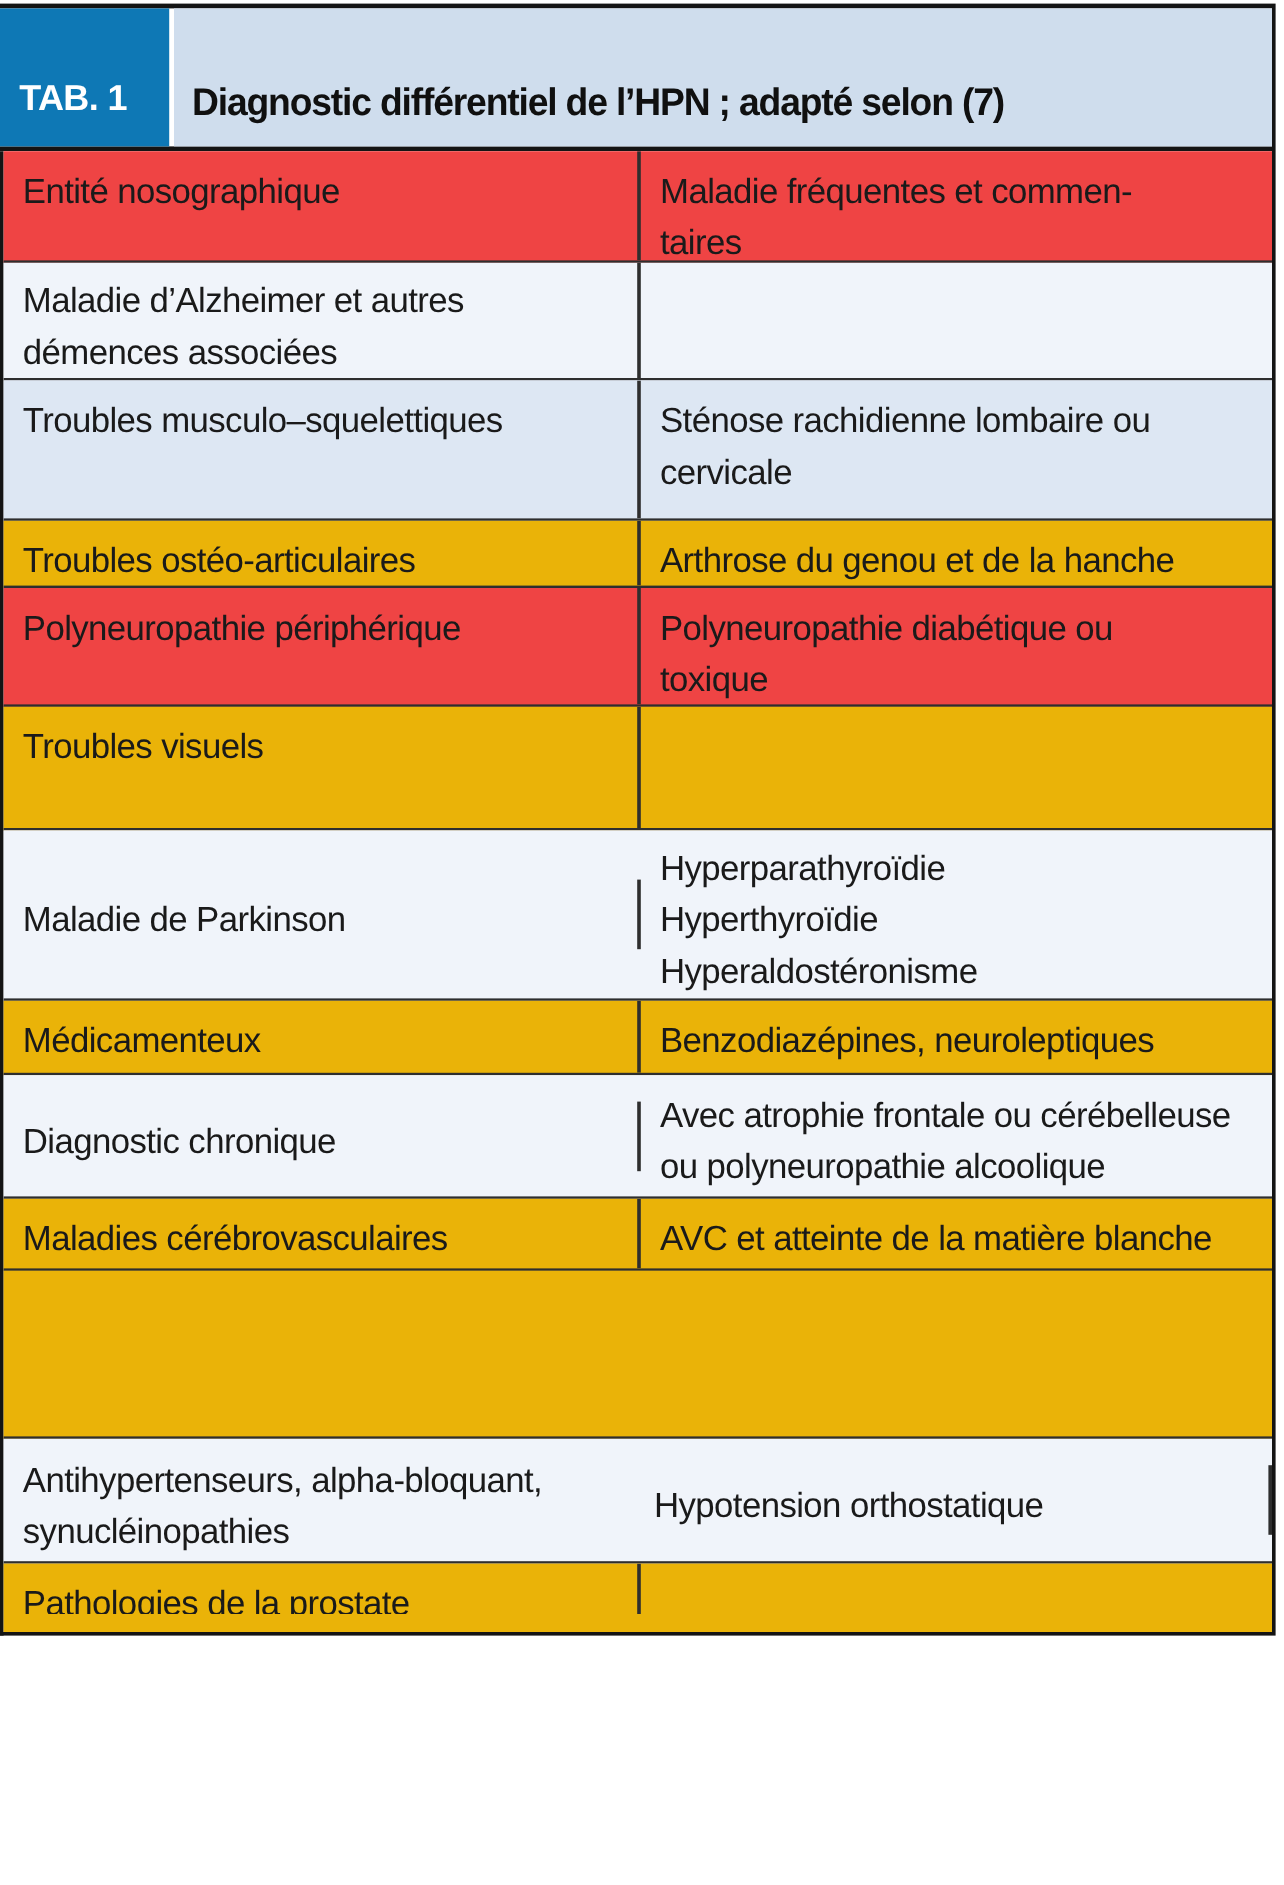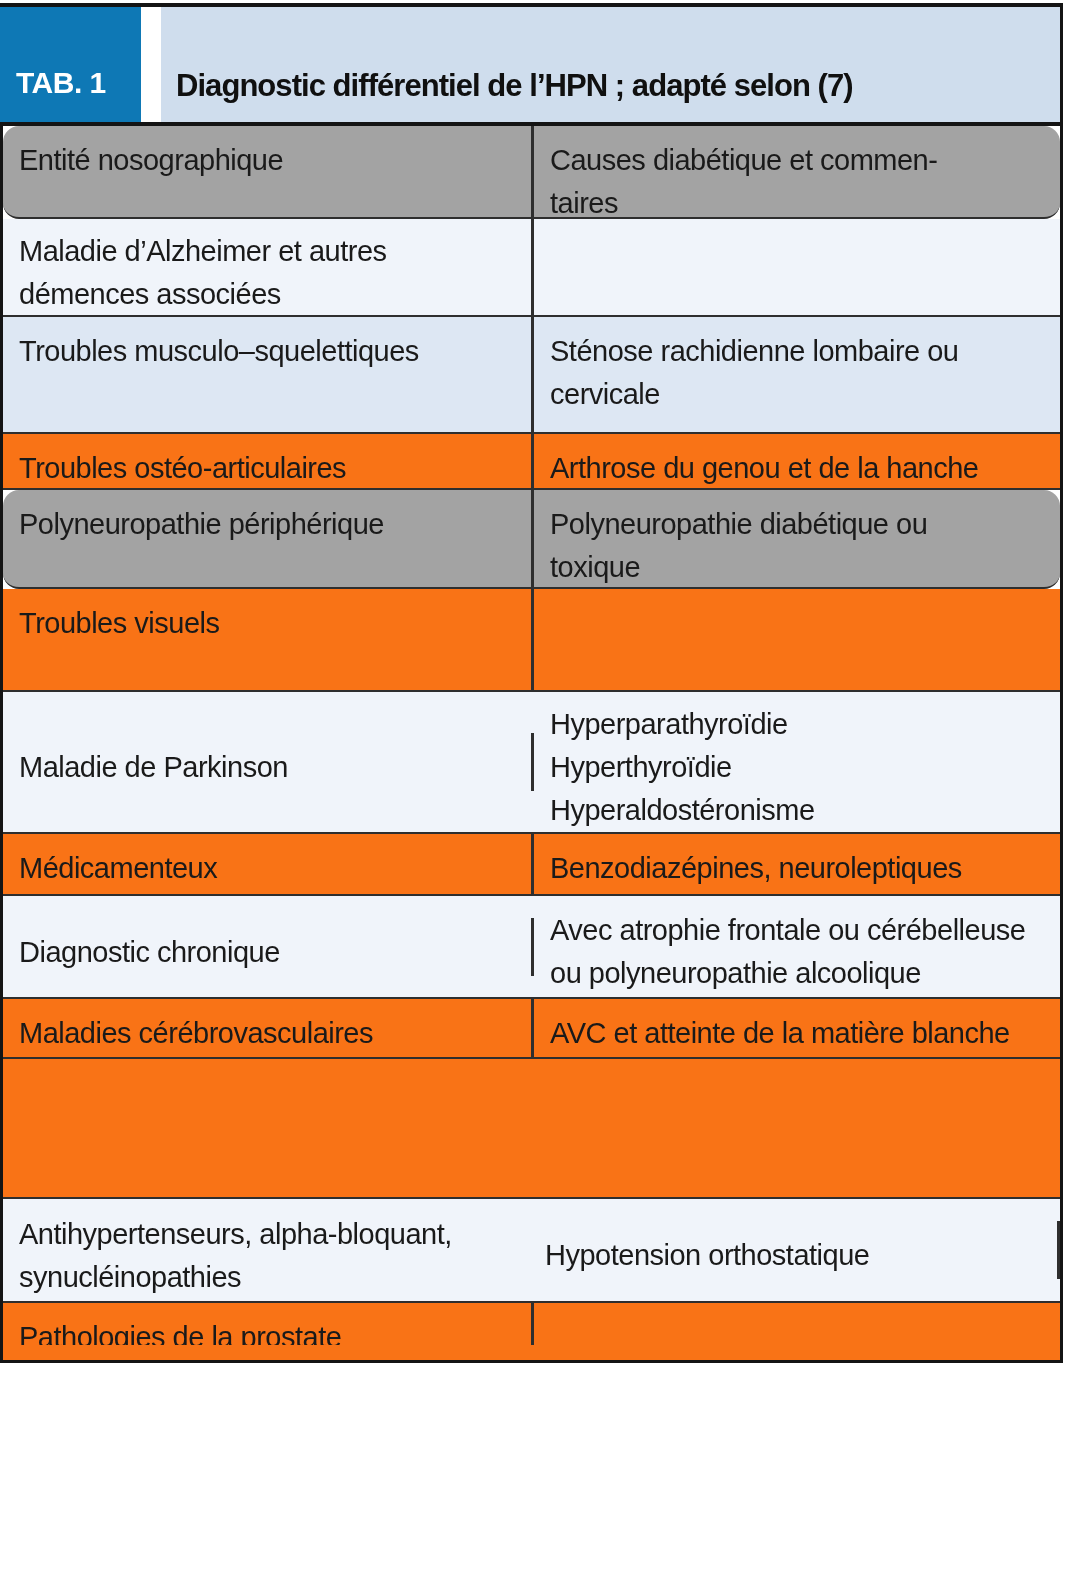--- a/index.html
+++ b/index.html
@@ -12,21 +12,21 @@
     width:1063px;margin-top:3px;
     border-right:3px solid #141414;
     box-sizing:border-box;
   }
   .top-rule,.mid-rule{height:4px;background:#141414;}
   .header-band{display:flex;height:115px;}
   .tab-badge{
     width:141px;background:#0e78b5;color:#ffffff;
     display:flex;align-items:flex-end;
     padding:0 0 22px 16px;box-sizing:border-box;
-    margin-right:20px;
+    margin-right:4px;
     font-weight:bold;font-size:30px;letter-spacing:-0.5px;
   }
   .title-bar{
     flex:1;background:#cfdded;
     display:flex;align-items:flex-end;
     padding:4px 0 18px 15px;box-sizing:border-box;
   }
   .title-text{
     font-weight:bold;font-size:32px;letter-spacing:-1px;color:#101010;
     transform:scaleX(0.97);transform-origin:left bottom;white-space:nowrap;
@@ -40,23 +40,23 @@
   .row:last-child{border-bottom:none;flex-direction:column;}
   .cell{
     box-sizing:border-box;
     font-size:29px;line-height:43px;letter-spacing:-0.5px;color:#1a1a1a;
     white-space:pre-line;
     padding:13px 8px 2px 16px;
     overflow:hidden;
   }
   .cell.left{width:531px;border-right:3px solid #2e2e2e;}
   .cell.right{flex:1;}
-  .shade-w{background:#a3a3a3;border-radius:16px;}
+  .shade-w{background:#ef4444;}
   .shade-f{background:#f0f4fa;align-items:center;}
-  .shade-l{background:#f97316;}
+  .shade-l{background:#eab308;}
   .shade-m{background:#dde7f3;}
 </style>
 </head>
 <body>
 
 <div class="sheet">
   <div class="top-rule"></div>
 
   <div class="header-band">
     <div class="tab-badge">
@@ -66,21 +66,21 @@
       <span class="title-text">Diagnostic différentiel de l’HPN ; adapté selon (7)</span>
     </div>
   </div>
 
   <div class="mid-rule"></div>
 
   <div class="tbl">
 
     <div class="row shade-w" style="height:93px">
       <div class="cell left">Entité nosographique</div>
-      <div class="cell right">Causes diabétique et commen-
+      <div class="cell right">Maladie fréquentes et commen-
 taires</div>
     </div>
 
     <div class="row shade-f" style="height:98px">
       <div class="cell left">Maladie d’Alzheimer et autres
 démences associées</div>
       <div class="cell right"></div>
     </div>
 
     <div class="row shade-m" style="height:117px">

